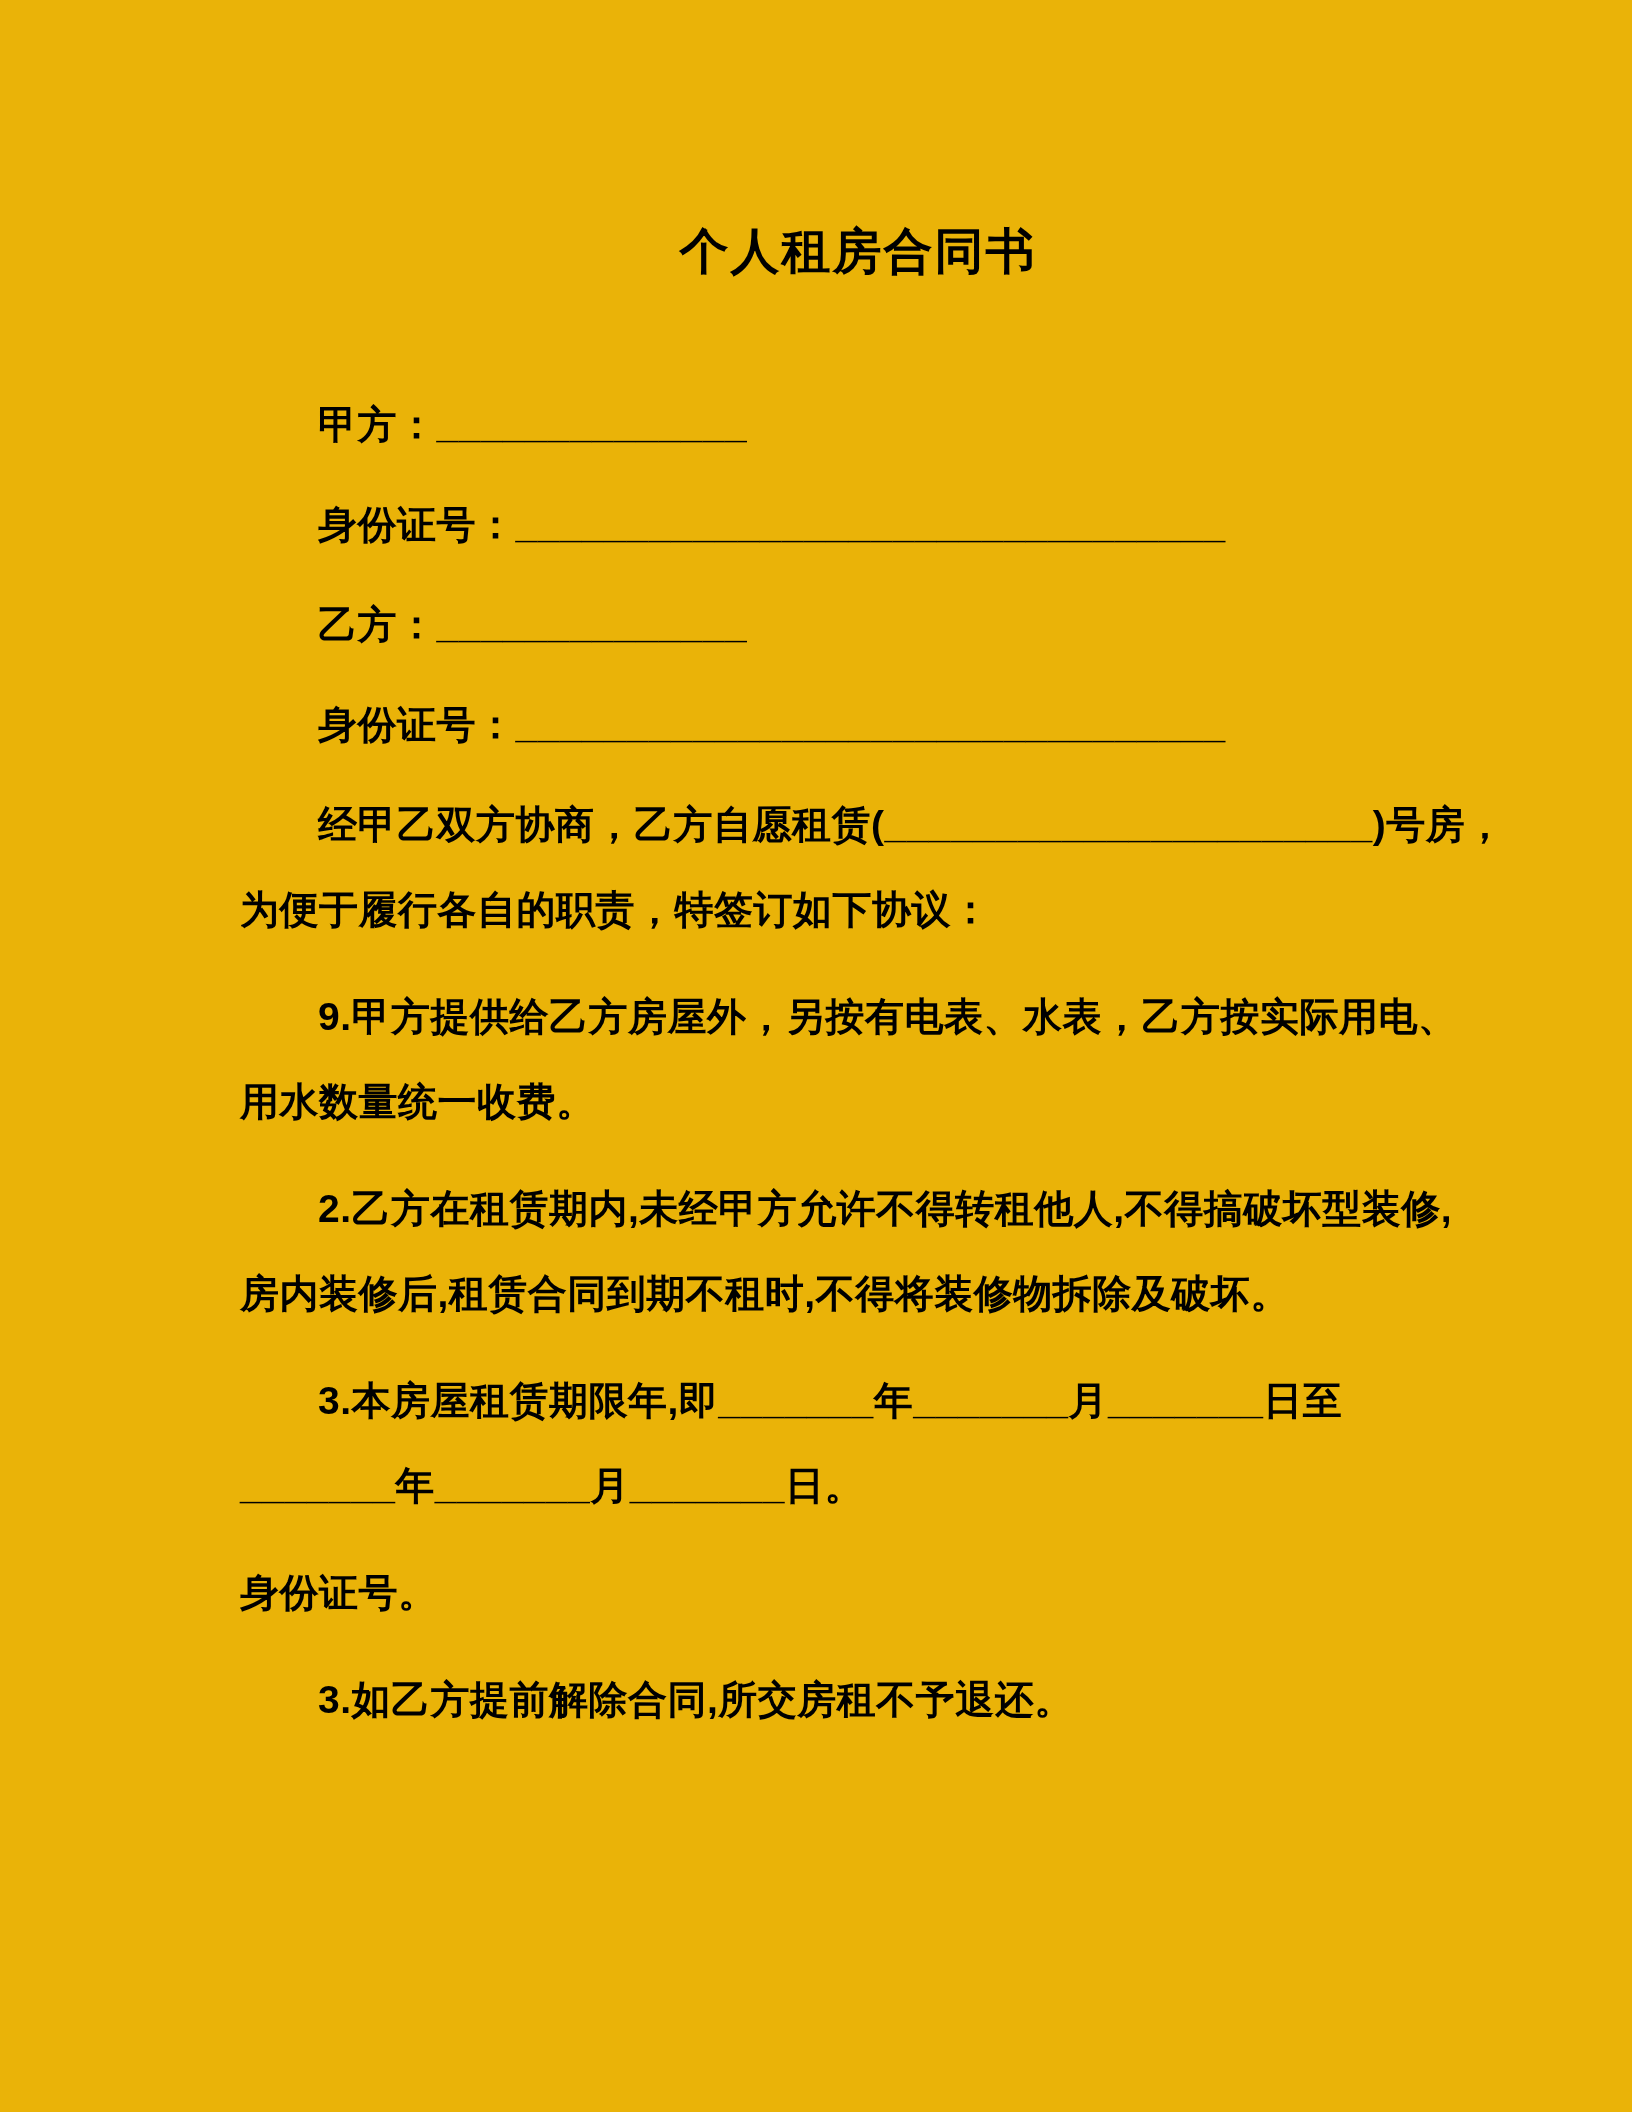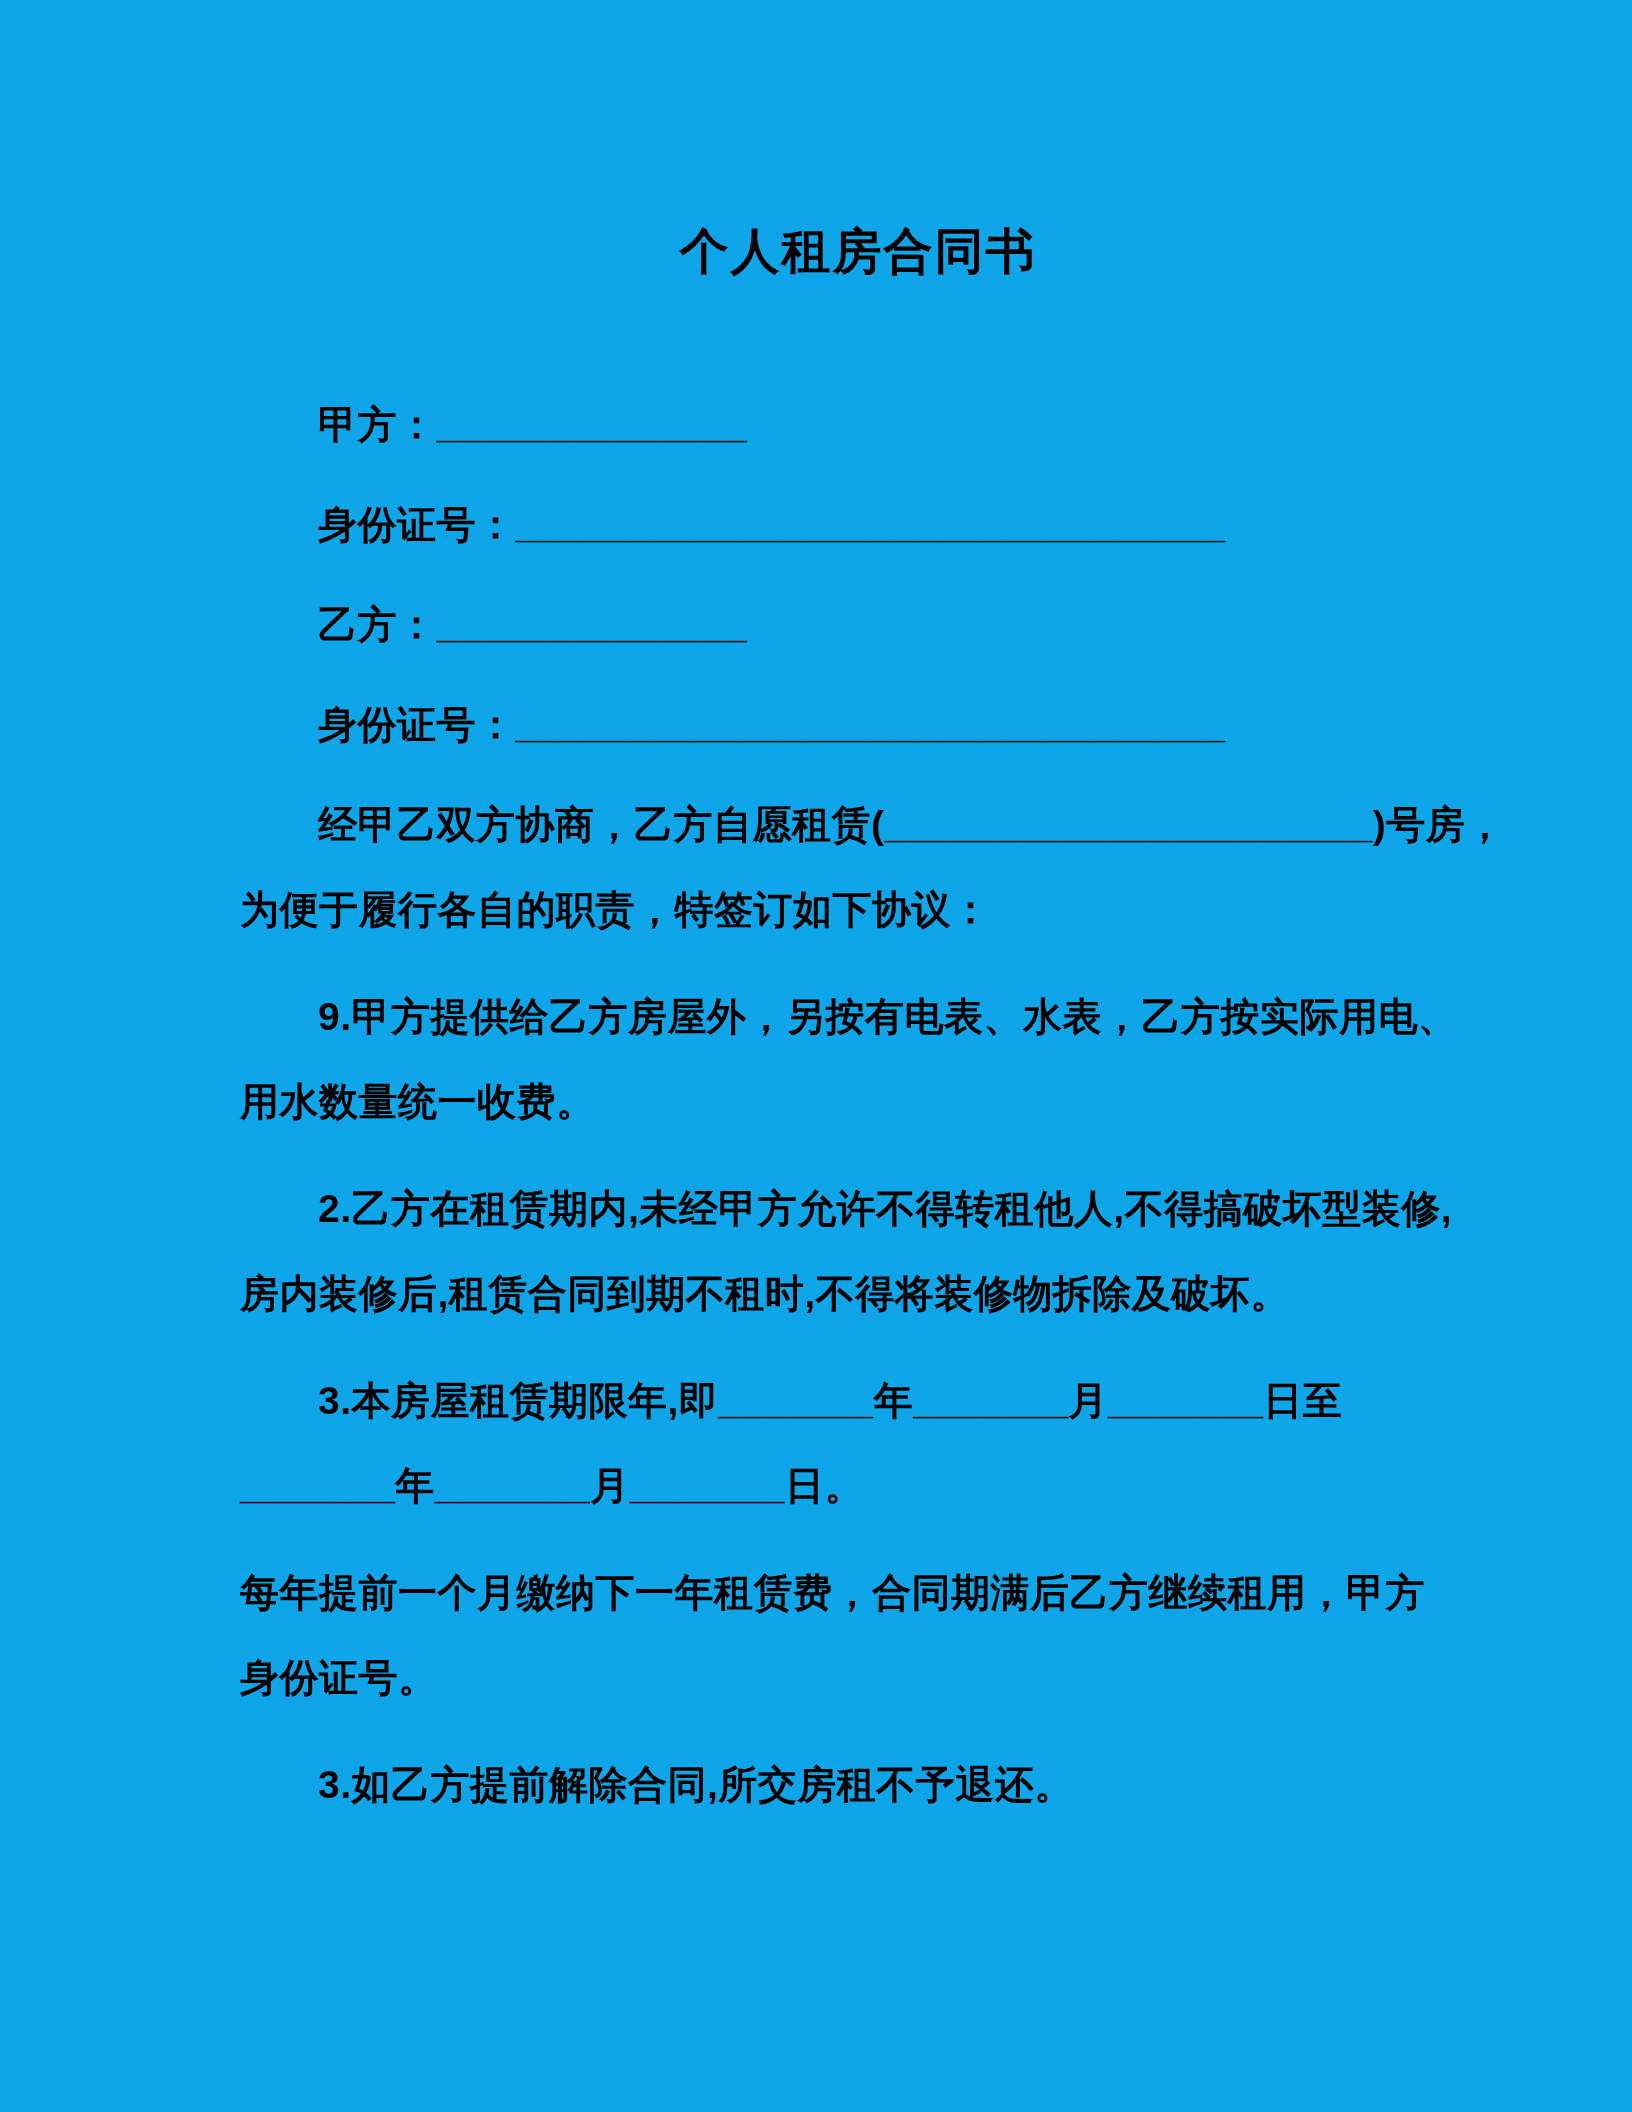--- a/index.html
+++ b/index.html
@@ -1,21 +1,21 @@
 <!DOCTYPE html>
 <html lang="zh"><head>
 <meta charset="utf-8">
 <style>
   * { box-sizing: border-box; }
   html, body { margin: 0; padding: 0; background: #ffffff; }
   .page {
     position: relative;
     width: 1632px;
     height: 2112px;
-    background: #0ea5e9;
+    background: #eab308;
     color: #000000;
     font-family: "Liberation Sans", "DejaVu Sans", sans-serif;
     font-weight: 700;
     overflow: hidden;
   }
   .content {
     padding: 198px 232px 0 240px;
   }
   .title {
     margin: 0 0 78px 0;
@@ -62,21 +62,20 @@
       <div class="line indent">2.乙方在租赁期内,未经甲方允许不得转租他人,不得搞破坏型装修,</div>
       <div class="line">房内装修后,租赁合同到期不租时,不得将装修物拆除及破坏。</div>
     </div>
 
     <div class="para">
       <div class="line indent">3.本房屋租赁期限年,即_______年_______月_______日至</div>
       <div class="line">_______年_______月_______日。</div>
     </div>
 
     <div class="para">
-      <div class="line">每年提前一个月缴纳下一年租赁费，合同期满后乙方继续租用，甲方</div>
       <div class="line">身份证号。</div>
     </div>
 
     <div class="para">
       <div class="line indent">3.如乙方提前解除合同,所交房租不予退还。</div>
     </div>
 
   </div>
 </div>
 

